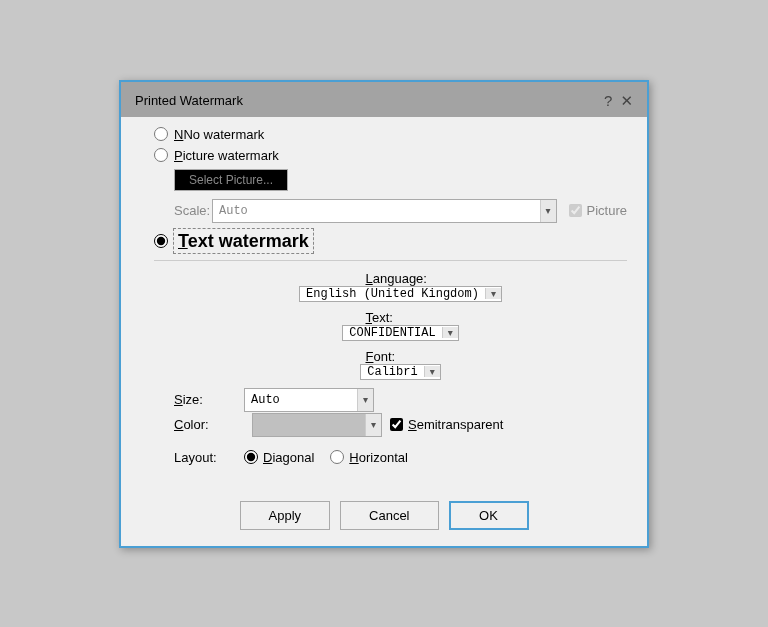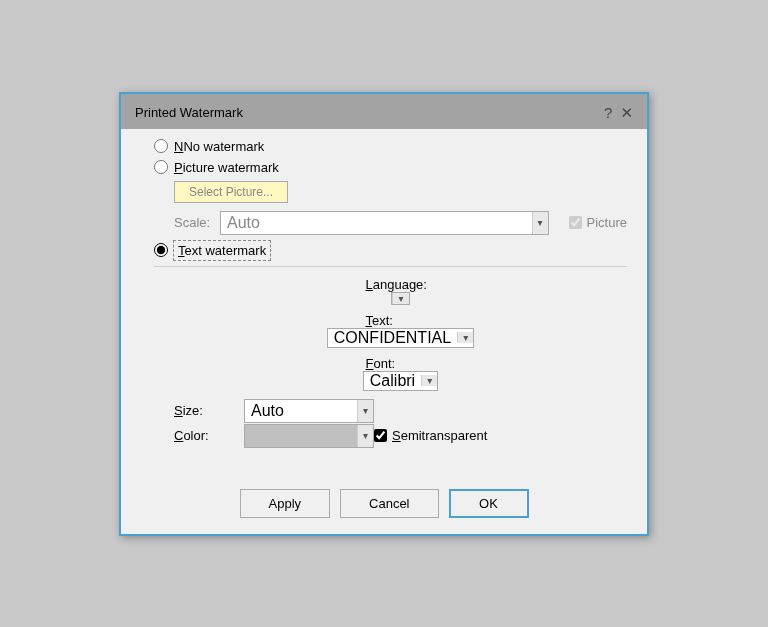--- a/index.html
+++ b/index.html
@@ -91,34 +91,34 @@
     }
 
     
     .picture-section {
       margin-left: 20px;
       margin-bottom: 8px;
       color: #888;
     }
 
     .select-picture-btn {
-      background: #fef9c3;
+      background: #000000;
       border: 1px solid #aaa;
       padding: 3px 14px;
       font-size: 12px;
       color: #888;
       cursor: not-allowed;
       margin-bottom: 8px;
       display: inline-block;
     }
 
     .scale-row {
       display: flex;
       align-items: center;
-      gap: 8px;
+      gap: 0;
     }
 
     .scale-label {
       color: #888;
       font-size: 13px;
       min-width: 38px;
     }
 
     .washout-check {
       display: flex;
@@ -145,22 +145,22 @@
     .text-watermark-label input[type="radio"] {
       width: 14px;
       height: 14px;
       cursor: pointer;
       accent-color: #000;
     }
 
     .text-watermark-box {
       border: 1px dashed #888;
       padding: 2px 4px;
-      font-size: 13px;
-      font-weight: normal;
+      font-size: 18px;
+      font-weight: bold;
     }
 
     .text-section {
       margin-left: 20px;
     }
 
     .field-row {
       display: flex;
       align-items: center;
       margin-bottom: 8px;
@@ -194,23 +194,24 @@
       display: flex;
       align-items: center;
       border: 1px solid #aaa;
       background: #fff;
       height: 24px;
     }
 
     .select-text {
       flex: 1;
       padding: 0 6px;
-      font-size: 16px;
+      font-size: 12px;
       overflow: hidden;
       white-space: nowrap;
+      font-family: Liberation Mono, monospace;
     }
 
     .size-row {
       display: flex;
       align-items: center;
       margin-bottom: 1px;
     }
 
     .size-select-wrapper {
       position: relative;
@@ -219,20 +220,21 @@
       align-items: center;
       border: 1px solid #aaa;
       background: #fff;
       height: 24px;
     }
 
     .color-row {
       display: flex;
       align-items: center;
       margin-bottom: 13px;
+      gap: 8px;
     }
 
     .color-swatch-wrapper {
       position: relative;
       width: 130px;
       display: flex;
       align-items: center;
       border: 1px solid #aaa;
       background: #c0c0c0;
       height: 24px;
@@ -365,20 +367,21 @@
       </label>
     </div>
 
     <hr class="divider">
 
     <div class="text-section">
 
       <div class="field-row">
         <span class="field-label"><u>L</u>anguage:</span>
         <div class="select-wrapper">
+          <span class="select-text">English (United Kingdom)</span>
           <div class="dropdown-arrow">▾</div>
         </div>
       </div>
 
       <div class="field-row">
         <span class="field-label"><u>T</u>ext:</span>
         <div class="select-wrapper">
           <span class="select-text">CONFIDENTIAL</span>
           <div class="dropdown-arrow">▾</div>
         </div>
@@ -405,20 +408,33 @@
         <div class="color-swatch-wrapper">
           <div class="color-swatch"></div>
           <div class="dropdown-arrow">▾</div>
         </div>
         <div class="semitransparent-check">
           <input type="checkbox" checked="" id="semitransparent" style="">
           <label for="semitransparent"><u>S</u>emitransparent</label>
         </div>
       </div>
 
+      <div class="layout-row">
+        <span class="field-label">Layout:</span>
+        <div class="layout-options">
+          <div class="layout-option">
+            <input type="radio" name="layout" id="diagonal" checked="" style="">
+            <label for="diagonal"><u>D</u>iagonal</label>
+          </div>
+          <div class="layout-option">
+            <input type="radio" name="layout" id="horizontal" style="">
+            <label for="horizontal"><u>H</u>orizontal</label>
+          </div>
+        </div>
+      </div>
 
     </div>
   </div>
 
   <div class="button-row">
     <button class="btn">Apply</button>
     <button class="btn">Cancel</button>
     <button class="btn btn-ok">OK</button>
   </div>
 </div>

